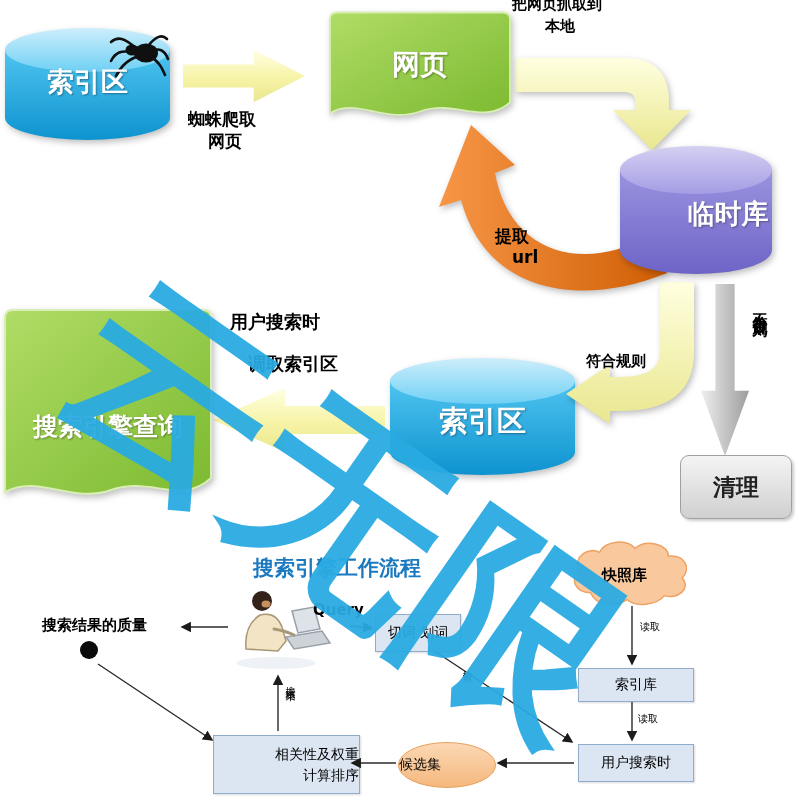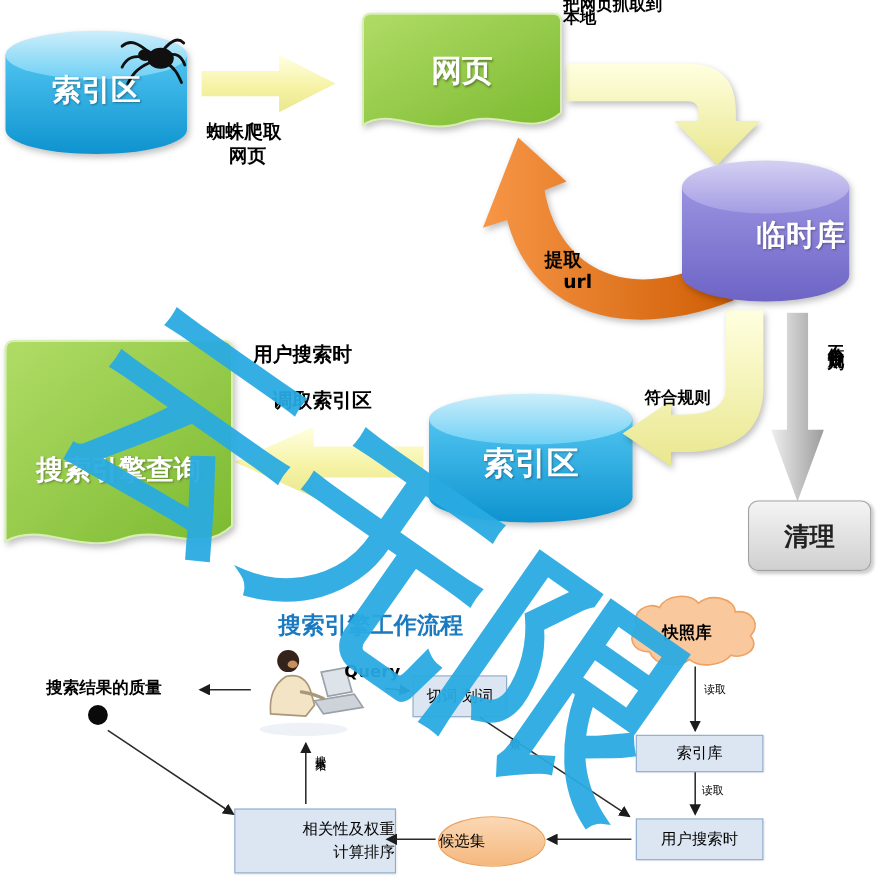--- a/index.html
+++ b/index.html
@@ -131,21 +131,21 @@
   <div class="blockarrow arrow-right" style="left:183px;top:50px;width:122px;height:52px;z-index:4"></div>
   <div class="lbl lbl17" style="left:188px;top:108px;">蜘蛛爬取</div>
   <div class="lbl lbl17" style="left:208px;top:130px;">网页</div>
 
   <svg class="shape" style="left:330px;top:12px;z-index:6" width="180" height="118" viewBox="0 0 200 130">
     <path d="M0,8 Q0,0 8,0 L192,0 Q200,0 200,8 L200,100 C170,126 140,96 100,110 C60,124 30,94 0,112 Z" fill="url(#gGreen)" stroke="#d8eeb4" stroke-width="2"></path>
   </svg>
   <div class="doclbl" style="left:330px;top:46px;width:180px;font-size:28px;">网页</div>
 
   <div class="lbl lbl15" style="left:512px;top:-5px;">把网页抓取到</div>
-  <div class="lbl lbl15" style="left:512px;top:7px;">本地</div>
+  <div class="lbl lbl15" style="left:512px;top:17px;padding-left:33px;">本地</div>
 
   <svg class="shape" style="left:515px;top:48px;z-index:3" width="190" height="110" viewBox="0 0 190 110">
     <path d="M0,10 L110,10 Q154,10 154,54 L154,62 L176,62 L137,102 L98,62 L120,62 L120,54 Q120,44 110,44 L0,44 Z" fill="url(#gYel)"></path>
   </svg>
 
   <svg class="shape" style="left:620px;top:146px;z-index:8" width="152" height="132" viewBox="0 0 152 132">
     <path d="M0,24 L0,104 A76,24 0 0 0 152,104 L152,24 Z" fill="url(#gPur)"></path>
     <ellipse cx="76" cy="24" rx="76" ry="24" fill="url(#gPurTop)"></ellipse>
   </svg>
   <div class="doclbl" style="left:652px;top:196px;width:152px;font-size:27px;">临时库</div>

